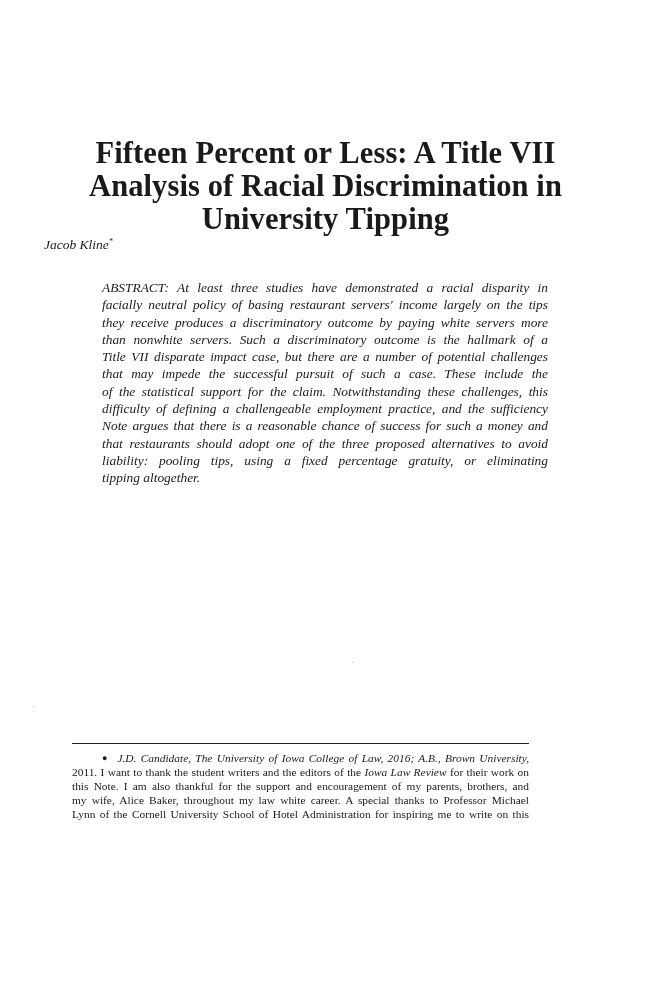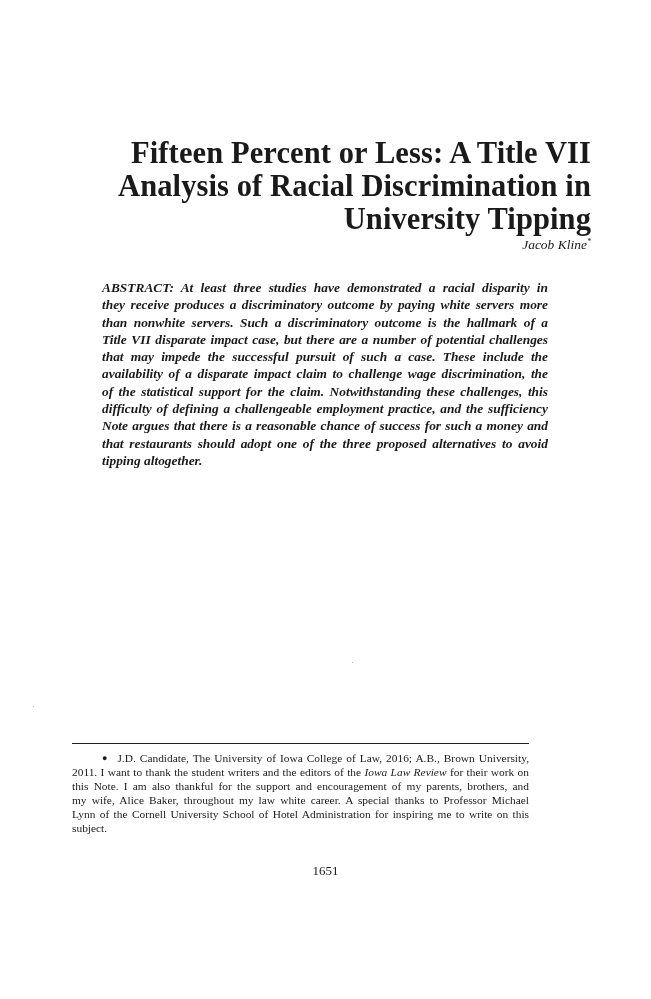--- a/index.html
+++ b/index.html
@@ -30,42 +30,41 @@
       line-height: 33px;
       font-weight: bold;
       letter-spacing: 0.1px;
     }
     .title-line {
       display: block;
       white-space: nowrap;
     }
     .author {
       position: absolute;
-      left: 60px;
+      left: 44px;
       width: 531px;
       top: 237px;
-      text-align: right;
+      text-align: left;
       font-style: italic;
       font-size: 13.5px;
       line-height: 16px;
     }
     .author sup {
       font-size: 8px;
       vertical-align: super;
       line-height: 0;
     }
     .abstract {
       position: absolute;
       left: 102px;
       width: 446px;
       top: 279px;
       font-style: italic;
       font-size: 13.4px;
       line-height: 17.3px;
-      font-weight: bold;
     }
     .abstract-line {
       display: block;
       white-space: nowrap;
       text-align: justify;
       text-align-last: justify;
       height: 17.3px;
     }
     .abstract-line.last {
       text-align-last: left;
@@ -88,20 +87,21 @@
     }
     .fn-line {
       display: block;
       white-space: nowrap;
       text-align: justify;
       text-align-last: justify;
       height: 14px;
     }
     .fn-line.first {
       padding-left: 30px;
+      font-style: italic;
     }
     .fn-line.last {
       text-align-last: left;
     }
     .fn-marker {
       display: inline-block;
       margin-right: 10px;
       font-size: 9px;
       vertical-align: 1px;
     }
@@ -121,53 +121,52 @@
       position: absolute;
       width: 1px; height: 1px;
       background: #bbbbbb;
     }
   </style>
 </head>
 <body>
 
 <div class="page">
 
-  <h1 class="title" style="margin:0;text-align:right;">
+  <h1 class="title" style="margin:0;">
     <span class="title-line">Fifteen Percent or Less: A Title VII</span>
     <span class="title-line">Analysis of Racial Discrimination in</span>
     <span class="title-line">University Tipping</span>
   </h1>
 
   <div class="author">
     <span>Jacob Kline</span><sup>*</sup>
   </div>
 
   <div class="abstract">
     <span class="abstract-line">ABSTRACT: At least three studies have demonstrated a racial disparity in</span>
+    <span class="abstract-line">facially neutral policy of basing restaurant servers' income largely on the tips</span>
     <span class="abstract-line">they receive produces a discriminatory outcome by paying white servers more</span>
     <span class="abstract-line">than nonwhite servers. Such a discriminatory outcome is the hallmark of a</span>
     <span class="abstract-line">Title VII disparate impact case, but there are a number of potential challenges</span>
     <span class="abstract-line">that may impede the successful pursuit of such a case. These include the</span>
-    <span class="abstract-line">availability of a disparate impact claim to challenge wage discrimination, the</span>
     <span class="abstract-line">of the statistical support for the claim. Notwithstanding these challenges, this</span>
     <span class="abstract-line">difficulty of defining a challengeable employment practice, and the sufficiency</span>
     <span class="abstract-line">Note argues that there is a reasonable chance of success for such a money and</span>
     <span class="abstract-line">that restaurants should adopt one of the three proposed alternatives to avoid</span>
+    <span class="abstract-line">liability: pooling tips, using a fixed percentage gratuity, or eliminating</span>
     <span class="abstract-line last">tipping altogether.</span>
   </div>
 
   <div class="speck" style="left:352px; top:662px;"></div>
   <div class="speck" style="left:33px; top:706px;"></div>
 
   <div class="rule"></div>
 
   <div class="footnote">
     <span class="fn-line first"><span class="fn-marker">●</span><span>J.D. Candidate, The University of Iowa College of Law, 2016; A.B., Brown University,</span></span>
     <span class="fn-line"><span>2011. I want to thank the student writers and the editors of the </span><span class="fn-ital">Iowa Law Review</span><span> for their work on</span></span>
     <span class="fn-line">this Note. I am also thankful for the support and encouragement of my parents, brothers, and</span>
     <span class="fn-line">my wife, Alice Baker, throughout my law white career. A special thanks to Professor Michael</span>
     <span class="fn-line">Lynn of the Cornell University School of Hotel Administration for inspiring me to write on this</span>
-    <span class="fn-line last">subject.</span>
   </div>
 
-  <div class="page-number">1651</div>
 
 </div>
 
 </body></html>

